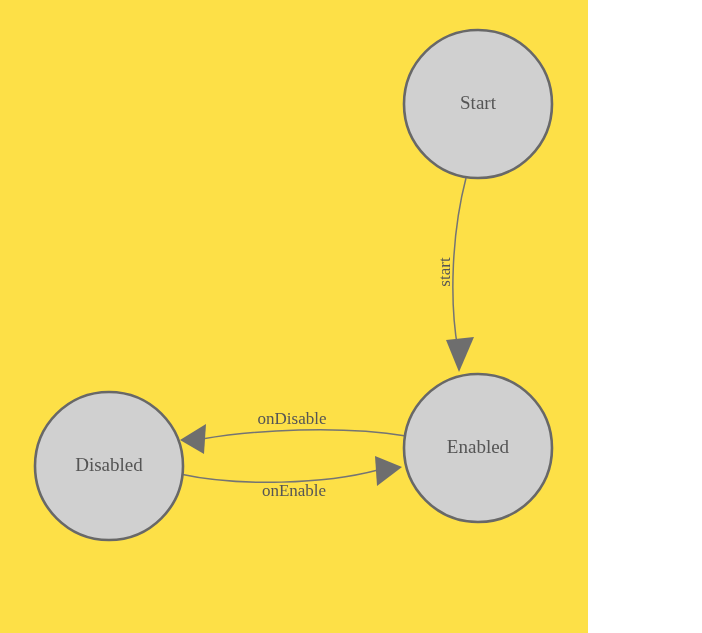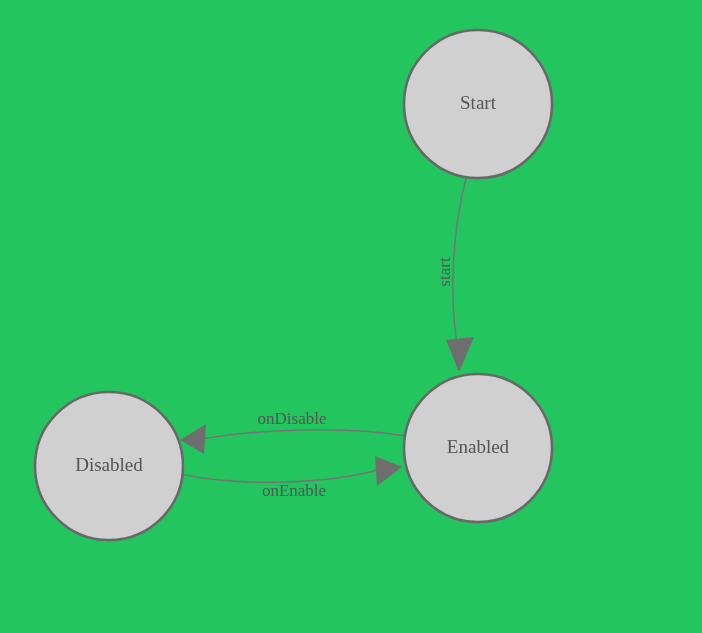--- a/index.html
+++ b/index.html
@@ -9,23 +9,23 @@
     background: #ffffff;
   }
   body {
     width: 702px;
     height: 633px;
     overflow: hidden;
     font-family: "Liberation Serif", "DejaVu Serif", serif;
   }
   #diagram-canvas {
     position: relative;
-    width: 702px;
+    width: 588px;
     height: 633px;
-    background: #22c55e;
+    background: #fde047;
   }
   #diagram-svg {
     position: absolute;
     top: 0;
     left: 0;
     width: 702px;
     height: 633px;
     display: block;
   }
   .state-node-circle {

